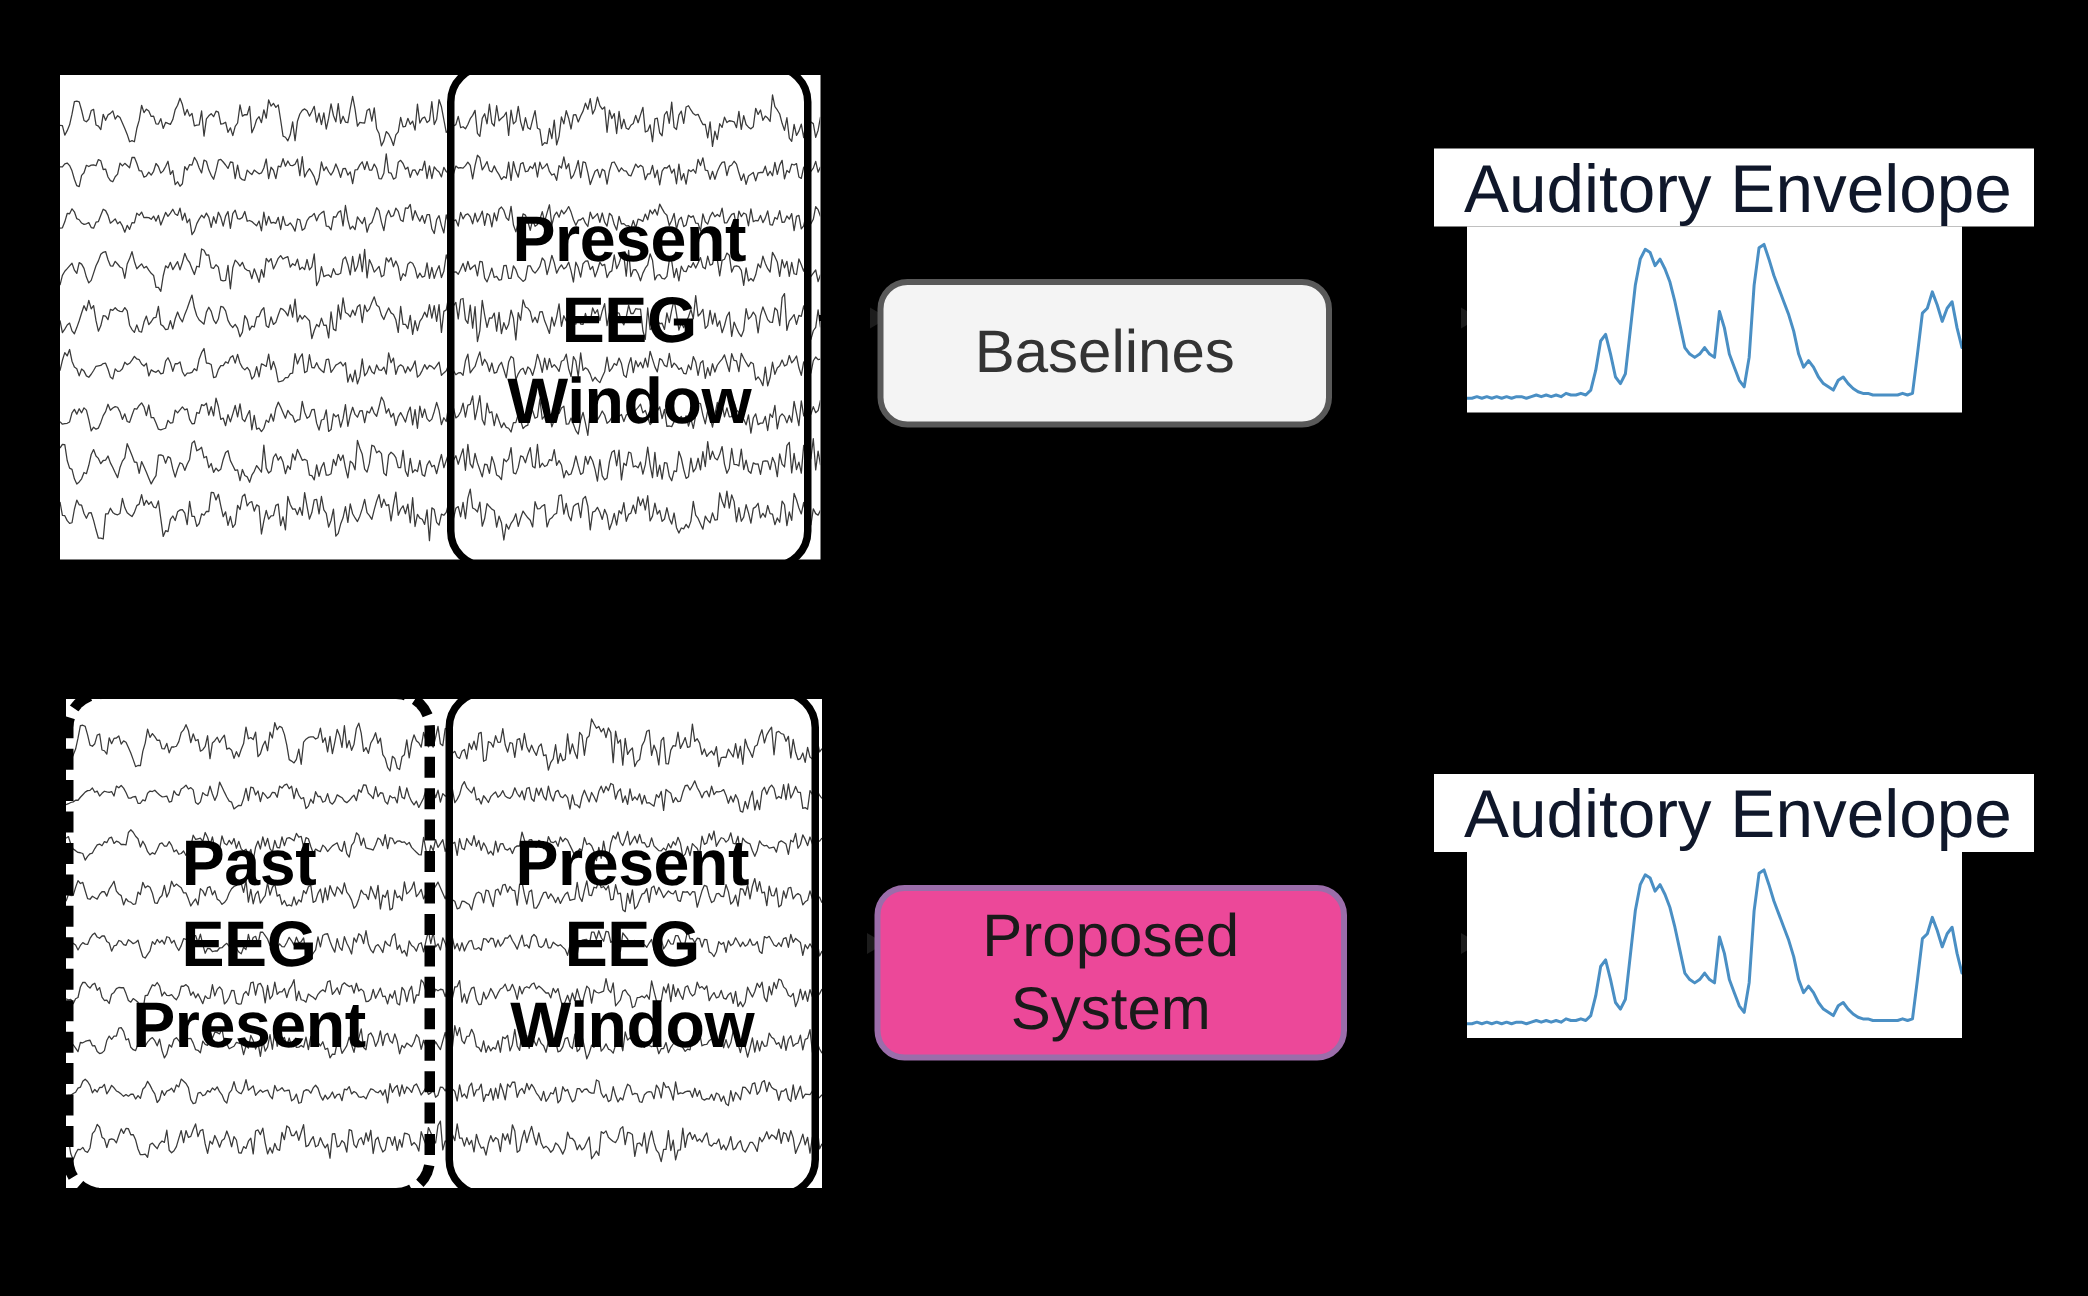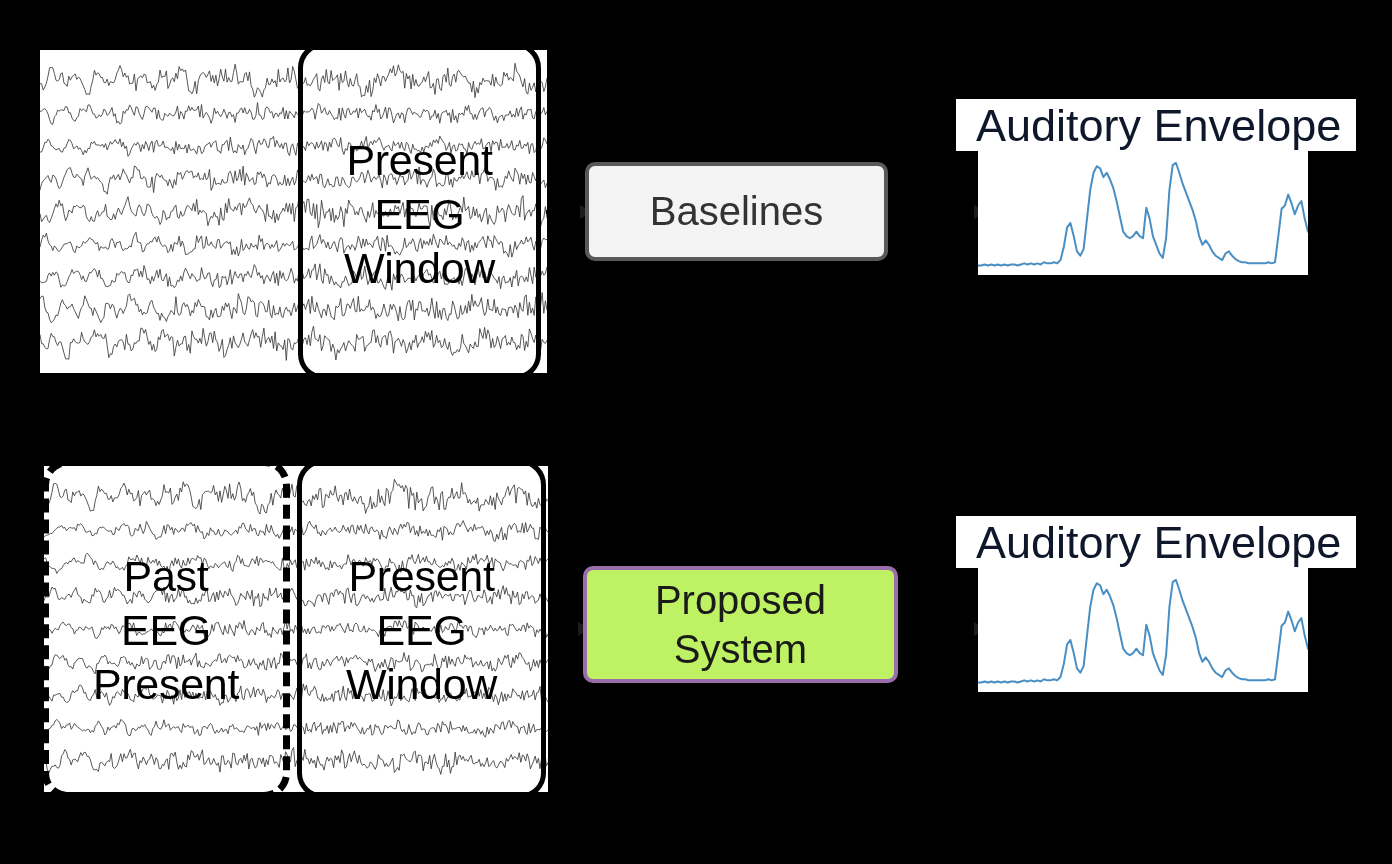--- a/index.html
+++ b/index.html
@@ -35,46 +35,47 @@
   .win-box.solid  { border: 5px solid #000000; }
   .win-box.dashed { border: 7px dashed #000000; }
 
   .win-label {
     position: absolute;
     left: 0; right: 0;
     text-align: center;
     color: #000000;
     font-size: 43px;
     line-height: 1.26;
-    font-weight: 400;
+    font-weight: 700;
     letter-spacing: -0.3px;
     white-space: pre-line;
     pointer-events: none;
   }
 
   
   .proc-box {
     position: absolute;
     box-sizing: border-box;
-    border-radius: 10px;
+    border-radius: 20px;
     display: flex;
     align-items: center;
     justify-content: center;
     text-align: center;
     font-size: 40px;
     line-height: 1.22;
     white-space: pre-line;
+    margin-top: 24px;
   }
   .proc-box.baselines {
     background: #f4f4f4;
     border: 4px solid #595959;
     color: #333333;
   }
   .proc-box.proposed {
-    background: #bef264;
+    background: #ec4899;
     border: 4px solid #9b6daa;
     color: #1a1a1a;
   }
 
   
   .arrow-svg { position: absolute; overflow: visible; }
 
   
   .env-title {
     position: absolute;

